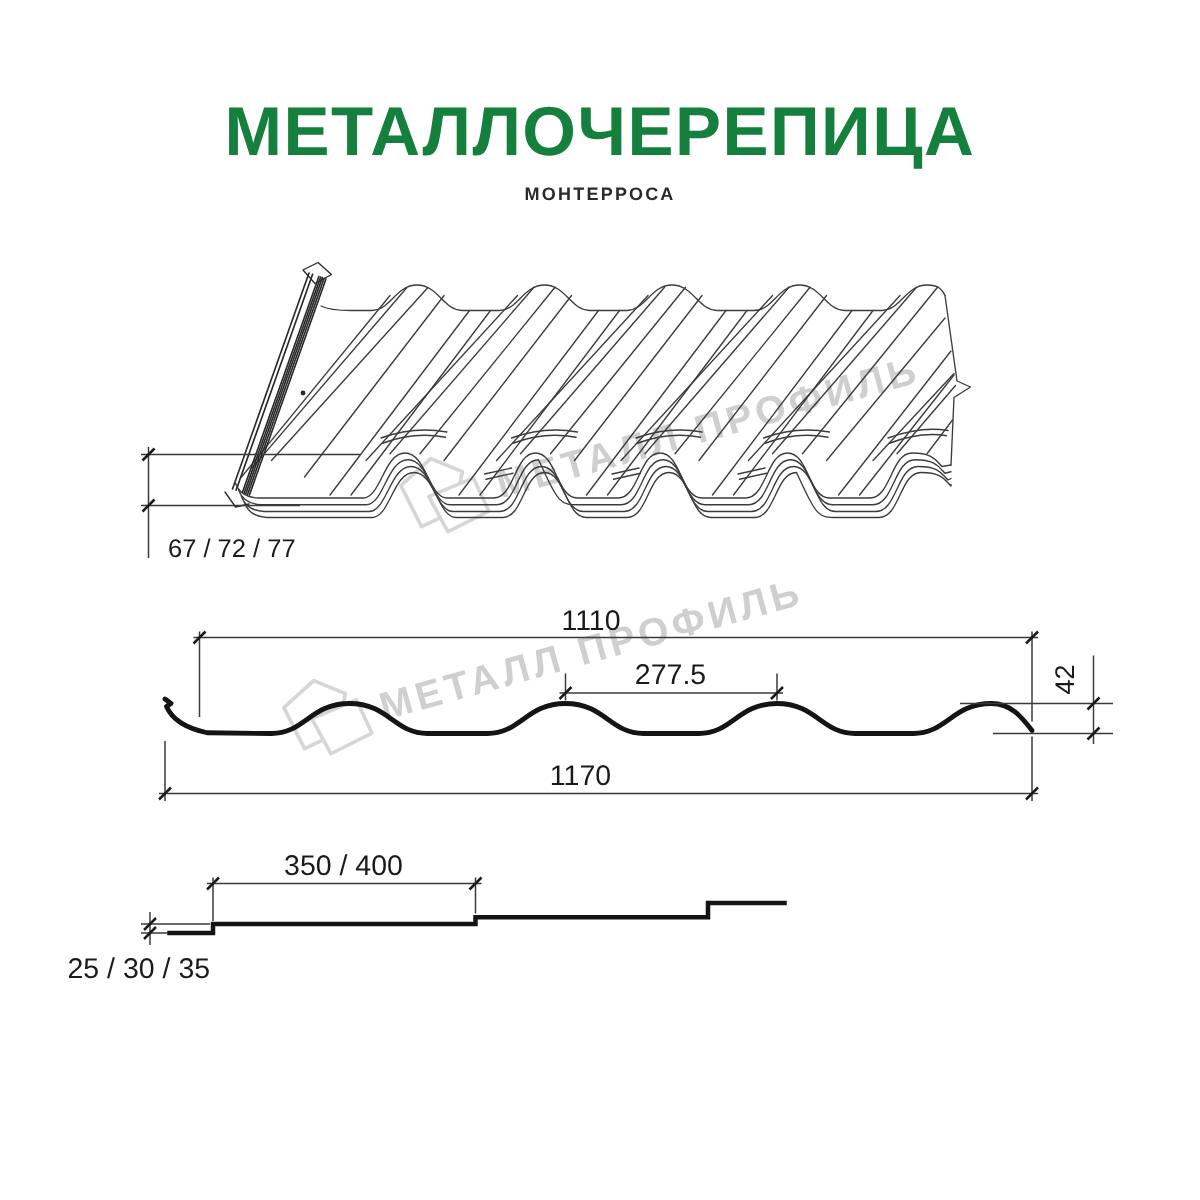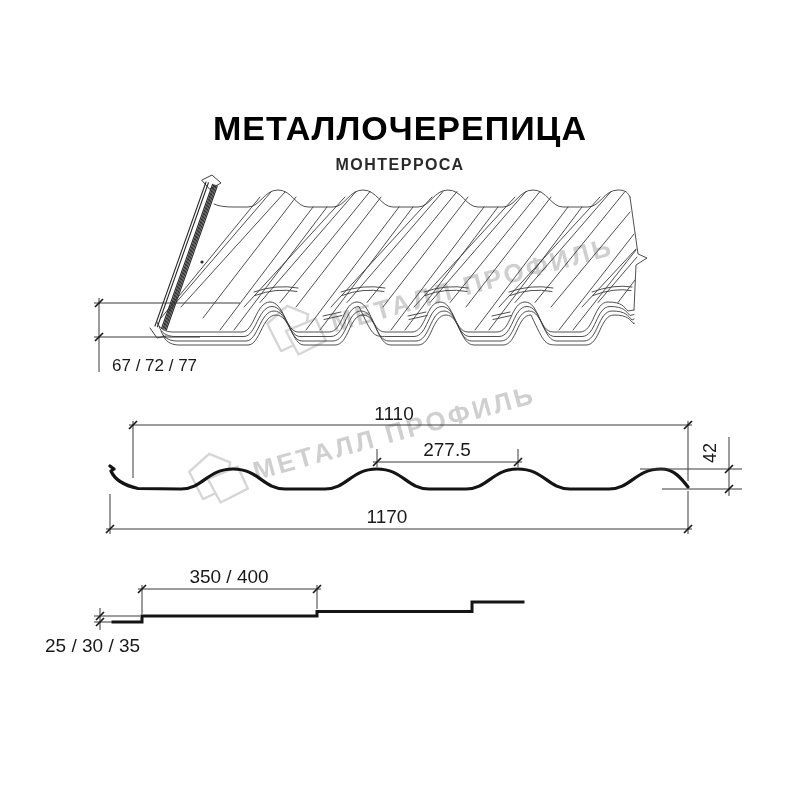--- a/index.html
+++ b/index.html
@@ -1,20 +1,20 @@
 <!DOCTYPE html>
 <html><head>
 <meta charset="utf-8">
 <style>
   html,body{margin:0;padding:0;background:#ffffff;}
   .page{position:relative;width:800px;height:800px;background:#fff;overflow:hidden;
         font-family:"Liberation Sans","DejaVu Sans",sans-serif;}
   .hdr{position:absolute;left:0;top:62px;width:800px;text-align:center;}
-  .title{font-size:34px;font-weight:800;letter-spacing:1px;color:#000000;line-height:1.1;margin-top:48px;}
-  .subtitle{margin-top:9px;font-size:16px;font-weight:700;letter-spacing:1.5px;color:#2a2a2a;}
+  .title{font-size:46px;font-weight:800;letter-spacing:1px;color:#15803d;line-height:1.1;}
+  .subtitle{margin-top:9px;font-size:12px;font-weight:700;letter-spacing:1.5px;color:#2a2a2a;}
   svg{position:absolute;left:0;top:0;}
   .dimtxt{font-family:"Liberation Sans","DejaVu Sans",sans-serif;font-size:19px;fill:#1a1a1a;}
   .wmtxt{font-family:"Liberation Sans","DejaVu Sans",sans-serif;font-size:26px;font-weight:700;
          letter-spacing:3px;fill:#cfcfcf;}
 </style>
 </head>
 <body>
 
 <div class="page">
 

